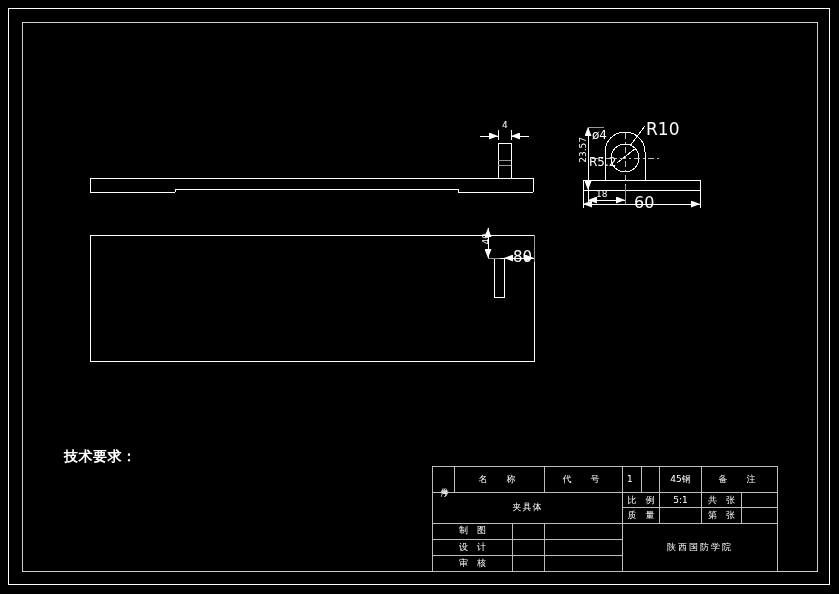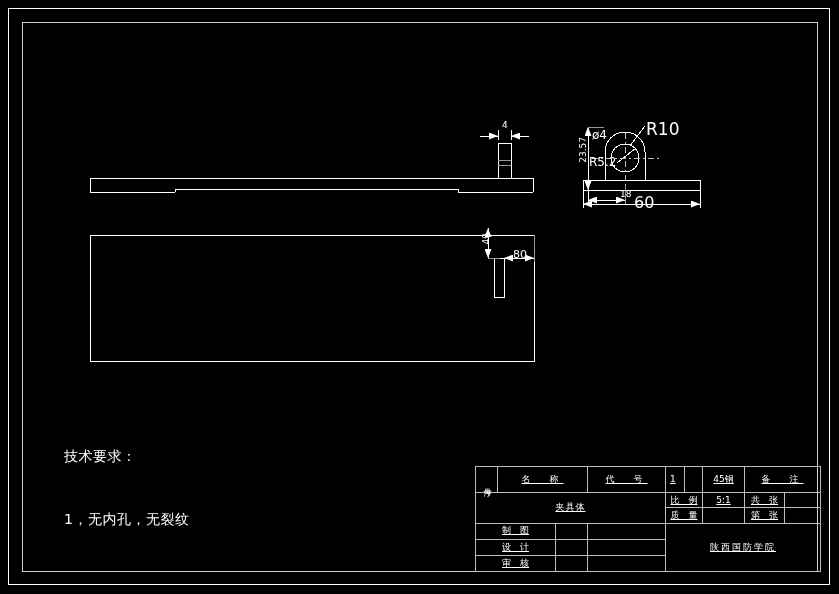--- a/index.html
+++ b/index.html
@@ -41,26 +41,26 @@
 
   
   #notes {
     left: 64px; top: 404px;
     line-height: 21px;
     font-size: 14px;
     white-space: pre;
     color: #ffffff;
     font-family: "DejaVu Sans", sans-serif;
   }
-  #notes div { letter-spacing: 0.5px; }
+  #notes div { letter-spacing: 0.5px; font-weight: bold; }
 
   
   #title-block {
-    left: 475px; top: 466px;
-    width: 345px; height: 106px; text-decoration: underline;
+    left: 432px; top: 466px;
+    width: 345px; height: 106px;
   }
   #title-block table {
     border-collapse: collapse;
     width: 345px;
     height: 106px;
     table-layout: fixed;
   }
   #title-block td {
     border: 1px solid #bdbdbd;
     color: #ffffff;
@@ -233,31 +233,30 @@
   <div class="dimtext" style="left:502px; top:120px;">4</div>
 
   <div class="dimtext" style="left:646px; top:119px; font-size:17px;">R10</div>
 
   <div class="dimtext" style="left:592px; top:128px; font-size:12px;">ø4</div>
 
   <div class="dimtext" style="left:589px; top:155px; font-size:12px;">R5.2</div>
 
   <div class="dimtext vert" style="left:578px; top:137px; font-size:9px;">23.57</div>
 
-  <div class="dimtext" style="left:620px; top:189px;">18</div>
+  <div class="dimtext" style="left:596px; top:189px;">18</div>
 
   <div class="dimtext" style="left:634px; top:193px; font-size:16px;">60</div>
 
   <div class="dimtext vert" style="left:481px; top:233px;">40</div>
 
-  <div class="dimtext" style="left:513px; top:248px; font-size:11px;">80</div>
+  <div class="dimtext" style="left:513px; top:248px; font-size:15px;">80</div>
 
   <div id="notes" class="abs">
     <div>技术要求：</div>
-    <div>1，无内孔，无裂纹</div>
   </div>
 
   <div id="title-block" class="abs">
     <table>
       <colgroup>
         <col style="width:22px">
         <col style="width:58px">
         <col style="width:32px">
         <col style="width:78px">
         <col style="width:19px">

